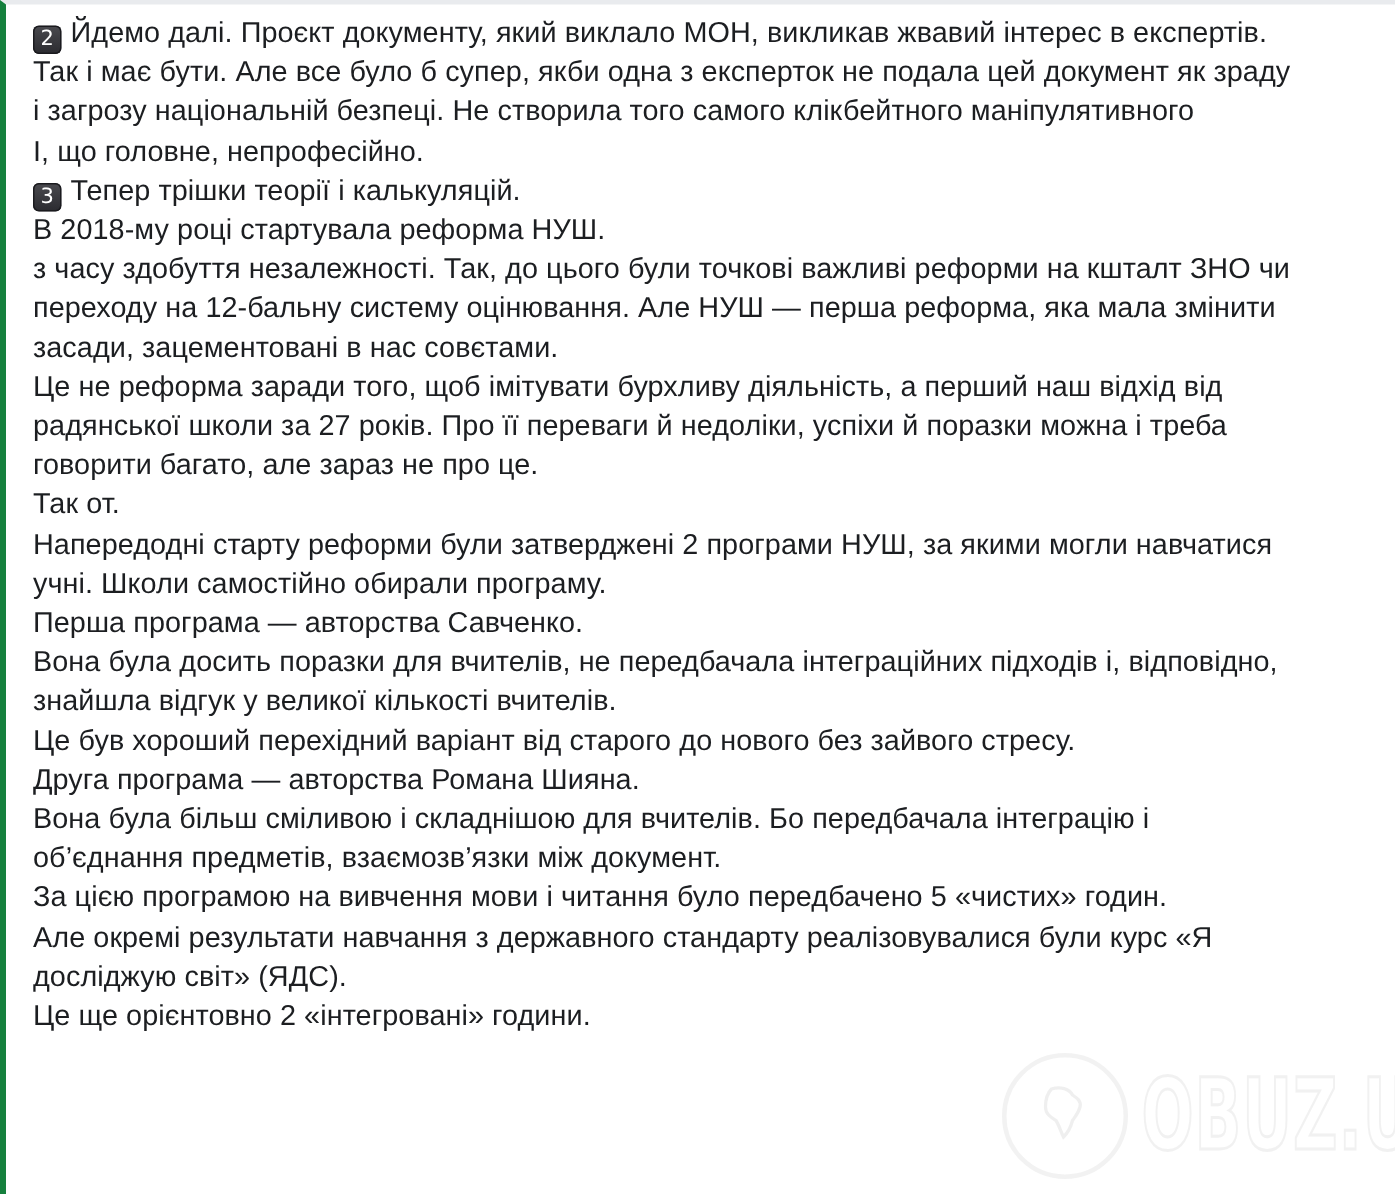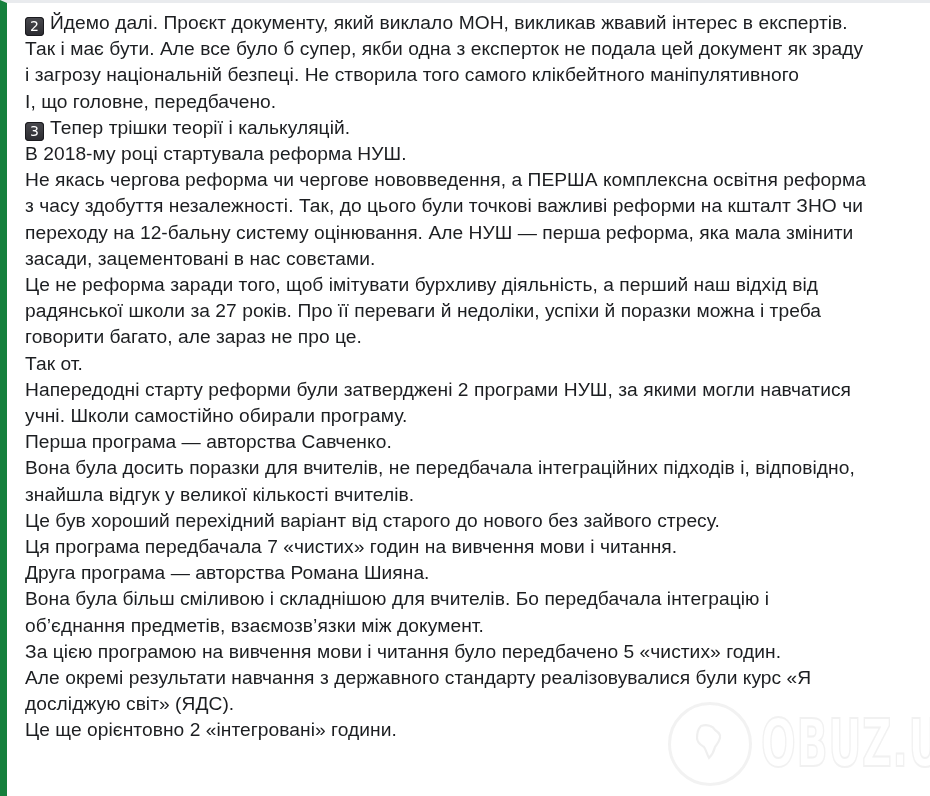--- a/index.html
+++ b/index.html
@@ -14,21 +14,21 @@
       position: relative;
       font-family: "Liberation Sans", "DejaVu Sans", sans-serif;
       color: #1c1e21;
     }
     .frame {
       position: absolute;
       left: 0; top: 0;
       width: 930px;
       height: 796px;
       box-sizing: border-box;
-      border-left: 7px solid #15803d;
+      border-left: 4px solid #15803d;
       border-top: 3px solid #e9ebee;
     }
     .post {
       position: absolute;
       left: 18px;
       top: 7px;
       width: 905px;
       font-size: 19.2px;
       line-height: 26.2px;
       letter-spacing: 0.05px;
@@ -101,41 +101,39 @@
 </head>
 <body>
 
 <div class="frame">
   <div class="post">
 
     <p class="para">
       <span class="line"><span class="keycap">2</span><span>Йдемо далі. Проєкт документу, який виклало МОН, викликав жвавий інтерес в експертів.</span></span>
       <span class="line">Так і має бути. Але все було б супер, якби одна з експерток не подала цей документ як зраду</span>
       <span class="line">і загрозу національній безпеці. Не створила того самого клікбейтного маніпулятивного</span>
-      <span class="line">І, що головне, передбачено.</span>
+      <span class="line">І, що головне, непрофесійно.</span>
     </p>
 
     <p class="para">
       <span class="line"><span class="keycap">3</span><span>Тепер трішки теорії і калькуляцій.</span></span>
       <span class="line">В 2018-му році стартувала реформа НУШ.</span>
-      <span class="line">Не якась чергова реформа чи чергове нововведення, а ПЕРША комплексна освітня реформа</span>
       <span class="line">з часу здобуття незалежності. Так, до цього були точкові важливі реформи на кшталт ЗНО чи</span>
       <span class="line">переходу на 12-бальну систему оцінювання. Але НУШ — перша реформа, яка мала змінити</span>
       <span class="line">засади, зацементовані в нас совєтами.</span>
       <span class="line">Це не реформа заради того, щоб імітувати бурхливу діяльність, а перший наш відхід від</span>
       <span class="line">радянської школи за 27 років. Про її переваги й недоліки, успіхи й поразки можна і треба</span>
       <span class="line">говорити багато, але зараз не про це.</span>
       <span class="line">Так от.</span>
       <span class="line">Напередодні старту реформи були затверджені 2 програми НУШ, за якими могли навчатися</span>
       <span class="line">учні. Школи самостійно обирали програму.</span>
       <span class="line">Перша програма — авторства Савченко.</span>
       <span class="line">Вона була досить поразки для вчителів, не передбачала інтеграційних підходів і, відповідно,</span>
       <span class="line">знайшла відгук у великої кількості вчителів.</span>
       <span class="line">Це був хороший перехідний варіант від старого до нового без зайвого стресу.</span>
-      <span class="line">Ця програма передбачала 7 «чистих» годин на вивчення мови і читання.</span>
       <span class="line">Друга програма — авторства Романа Шияна.</span>
       <span class="line">Вона була більш сміливою і складнішою для вчителів. Бо передбачала інтеграцію і</span>
       <span class="line">об’єднання предметів, взаємозв’язки між документ.</span>
       <span class="line">За цією програмою на вивчення мови і читання було передбачено 5 «чистих» годин.</span>
       <span class="line">Але окремі результати навчання з державного стандарту реалізовувалися були курс «Я</span>
       <span class="line">досліджую світ» (ЯДС).</span>
       <span class="line">Це ще орієнтовно 2 «інтегровані» години.</span>
     </p>
 
   </div>

